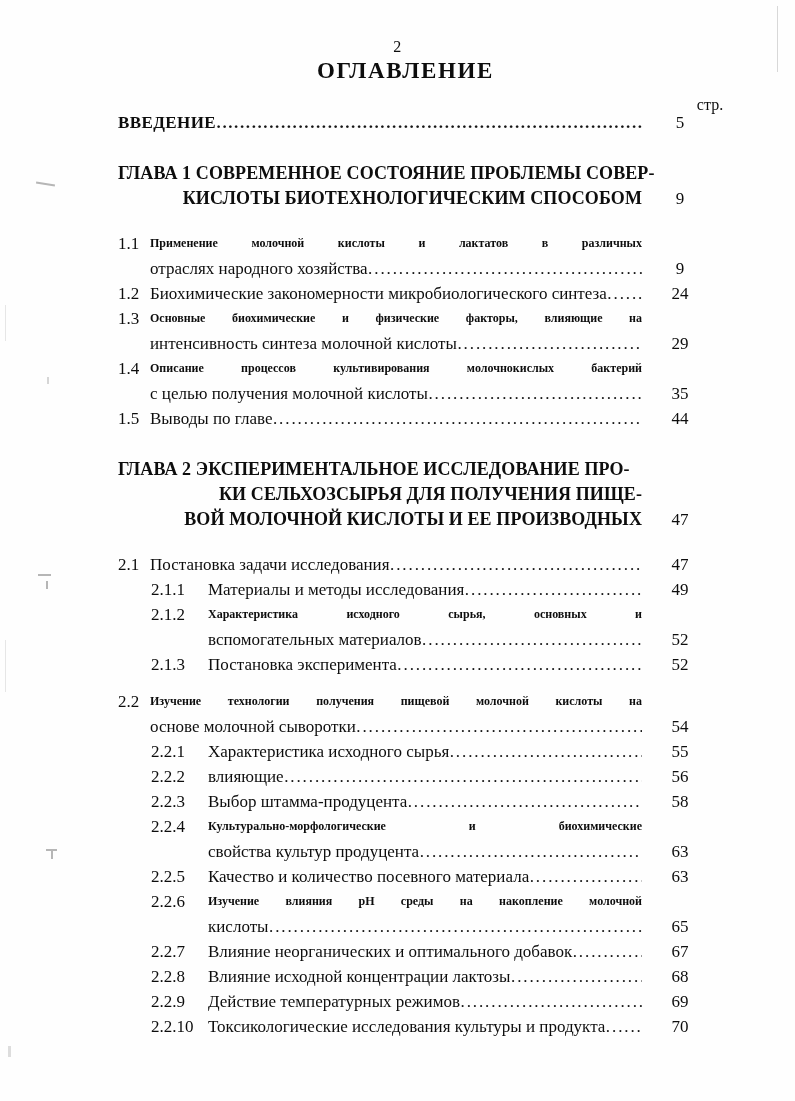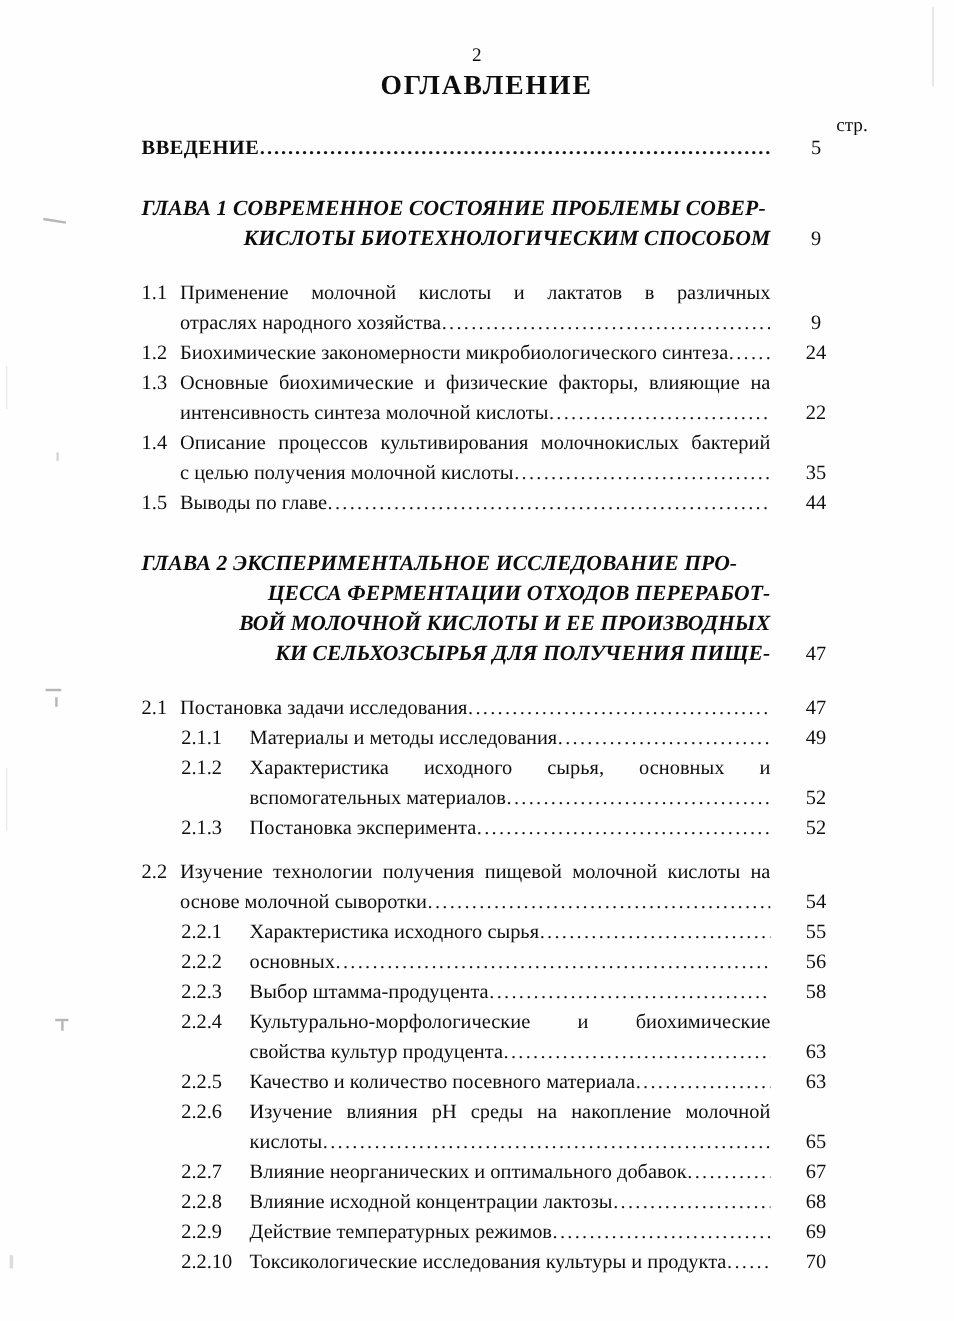--- a/index.html
+++ b/index.html
@@ -105,24 +105,25 @@
   .pg {
     flex: 0 0 76px;
     text-align: center;
     font-size: 17px;
     line-height: 25px;
     white-space: nowrap;
   }
 
   
   .line {
-    font-size: 17px;
+    font-size: 12px;
     line-height: 25px;
     text-align: justify;
     text-justify: inter-word;
+    font-weight: bold;
   }
   .line.just {
     text-align-last: justify;
   }
 
   
   .leader {
     display: flex;
     align-items: baseline;
     font-size: 17px;
@@ -156,21 +157,20 @@
     align-items: flex-start;
     width: 100%;
     font-weight: bold;
   }
   .chapter .ch-lines {
     flex: 1 1 auto;
     min-width: 0;
     font-size: 18px;
     line-height: 25px;
     letter-spacing: .1px;
-    font-style: italic;
   }
   .chapter .ch-line        { text-align: right; white-space: nowrap; }
   .chapter .ch-line.first  { text-align: left; }
   .chapter .pg { font-weight: normal; font-size: 17px; }
   .sp-12 { height: 12px; }
   .sp-20 { height: 20px; }
   .sp-26 { height: 26px; }
 </style>
 </head>
 <body>
@@ -234,21 +234,21 @@
       </div>
       <div class="row">
         <div class="num lvl1">1.3</div>
         <div class="body">
           <div class="line just">Основные биохимические и физические факторы, влияющие на</div>
           <div class="leader">
             <span class="txt">интенсивность синтеза молочной кислоты</span>
             <span class="dots">........................................................................................................................................................................................................</span>
           </div>
         </div>
-        <div class="pg" style="align-self: flex-end;">22</div>
+        <div class="pg" style="align-self: flex-end;">29</div>
       </div>
       <div class="row">
         <div class="num lvl1">1.4</div>
         <div class="body">
           <div class="line just">Описание процессов культивирования молочнокислых бактерий</div>
           <div class="leader">
             <span class="txt">с целью получения молочной кислоты</span>
             <span class="dots">........................................................................................................................................................................................................</span>
           </div>
         </div>
@@ -261,23 +261,22 @@
             <span class="txt">Выводы по главе</span>
             <span class="dots">........................................................................................................................................................................................................</span>
           </div>
         </div>
         <div class="pg" style="align-self: flex-end;">44</div>
       </div>
       <div class="sp-26"></div>
       <div class="chapter">
         <div class="ch-lines">
           <div class="ch-line first">ГЛАВА 2 ЭКСПЕРИМЕНТАЛЬНОЕ ИССЛЕДОВАНИЕ ПРО-</div>
-          <div class="ch-line">ЦЕССА ФЕРМЕНТАЦИИ ОТХОДОВ ПЕРЕРАБОТ-</div>
+          <div class="ch-line">КИ СЕЛЬХОЗСЫРЬЯ ДЛЯ ПОЛУЧЕНИЯ ПИЩЕ-</div>
           <div class="ch-line">ВОЙ МОЛОЧНОЙ КИСЛОТЫ И ЕЕ ПРОИЗВОДНЫХ</div>
-          <div class="ch-line">КИ СЕЛЬХОЗСЫРЬЯ ДЛЯ ПОЛУЧЕНИЯ ПИЩЕ-</div>
         </div>
         <div class="pg" style="align-self: flex-end;">47</div>
       </div>
       <div class="sp-20"></div>
       <div class="row">
         <div class="num lvl1">2.1</div>
         <div class="body">
           <div class="leader">
             <span class="txt">Постановка задачи исследования</span>
             <span class="dots">........................................................................................................................................................................................................</span>
@@ -335,21 +334,21 @@
             <span class="txt">Характеристика исходного сырья</span>
             <span class="dots">........................................................................................................................................................................................................</span>
           </div>
         </div>
         <div class="pg" style="align-self: flex-end;">55</div>
       </div>
       <div class="row">
         <div class="num lvl2">2.2.2</div>
         <div class="body">
           <div class="leader">
-            <span class="txt">основных</span>
+            <span class="txt">влияющие</span>
             <span class="dots">........................................................................................................................................................................................................</span>
           </div>
         </div>
         <div class="pg" style="align-self: flex-end;">56</div>
       </div>
       <div class="row">
         <div class="num lvl2">2.2.3</div>
         <div class="body">
           <div class="leader">
             <span class="txt">Выбор штамма-продуцента</span>

